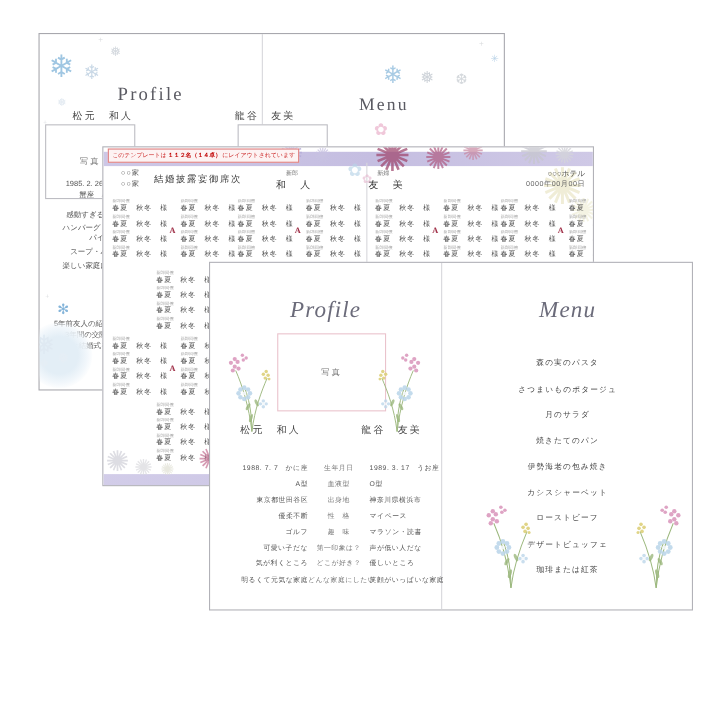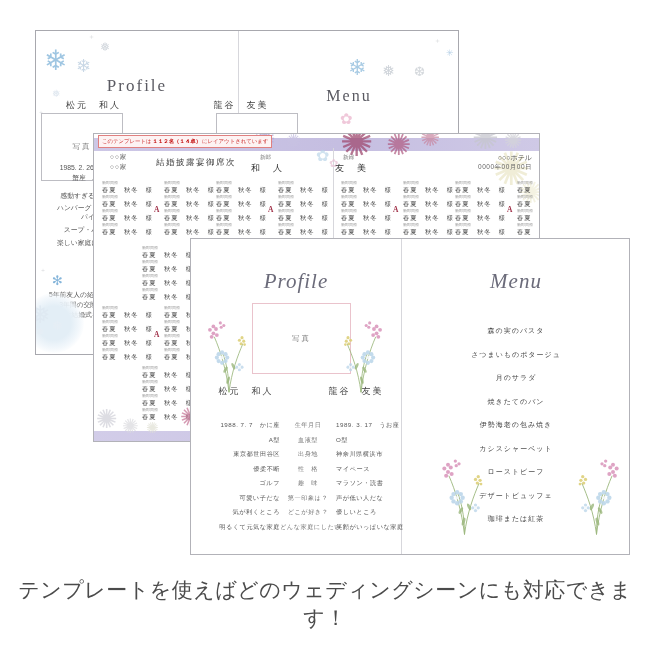--- a/index.html
+++ b/index.html
@@ -38,21 +38,21 @@
   .seating{left:93px;top:133px;width:447px;height:309px;z-index:2;border-color:#b2b2b8;}
   .band{position:absolute;left:0;width:100%;height:13px;
         background:linear-gradient(90deg,#cdc7e6,#c5bee1 55%,#cfc9e6);}
   .band.hdr{top:4px;}
   .band.ftr{top:297px;height:10px;opacity:.9;}
   .banner{position:absolute;left:4px;top:1px;height:11px;display:flex;align-items:center;
           background:#fdf3f3;border:1px solid #e08080;padding:0 3px;white-space:nowrap;
           font-size:5.4px;color:#cc2a2a;z-index:3;}
   .banner b{color:#c00000;margin:0 1px;}
   .s-fam{position:absolute;left:16px;font-size:6.5px;color:#555;letter-spacing:1px;}
-  .s-heading{position:absolute;left:62px;top:23px;font-size:8.5px;color:#3a3a3a;letter-spacing:1.5px;}
+  .s-heading{position:absolute;left:46px;top:23px;font-size:8.5px;color:#3a3a3a;letter-spacing:1.5px;}
   .s-rolelabel{position:absolute;font-size:5.5px;color:#777;}
   .s-rolename{position:absolute;font-size:9px;color:#333;letter-spacing:2px;}
   .s-venue{position:absolute;left:330px;top:19px;width:108px;text-align:right;font-size:7px;color:#555;}
   .s-date{position:absolute;left:330px;top:29px;width:108px;text-align:right;font-size:6.5px;color:#666;letter-spacing:.5px;}
   .seat-grid{position:absolute;display:flex;gap:4px;width:228px;}
   .seat-col{width:48px;}
   .guest{margin-bottom:2px;}
   .g-label{font-size:4px;line-height:4px;color:#9a9a9a;margin-bottom:1px;white-space:nowrap;overflow:hidden;}
   .g-name{font-size:6.3px;line-height:7px;color:#4a4a4a;letter-spacing:1px;white-space:nowrap;}
   .seat-A{align-self:center;width:6px;font-family:"Liberation Serif","DejaVu Serif",serif;
@@ -817,14 +817,13 @@
           <g fill="#bdd7ea" opacity=".8">
             <circle cx="42" cy="56" r="1.8"></circle>
             <circle cx="45" cy="59" r="1.8"></circle>
             <circle cx="42" cy="62" r="1.8"></circle>
             <circle cx="39" cy="59" r="1.8"></circle>
             <circle cx="42" cy="59" r="1.4" fill="#f3f7fa"></circle>
           </g>
         </svg></div>
   </div>
 
-  <div class="caption">テンプレートを使えばどのウェディングシーンにも対応できます！</div>
 </div>
 
 </body></html>

